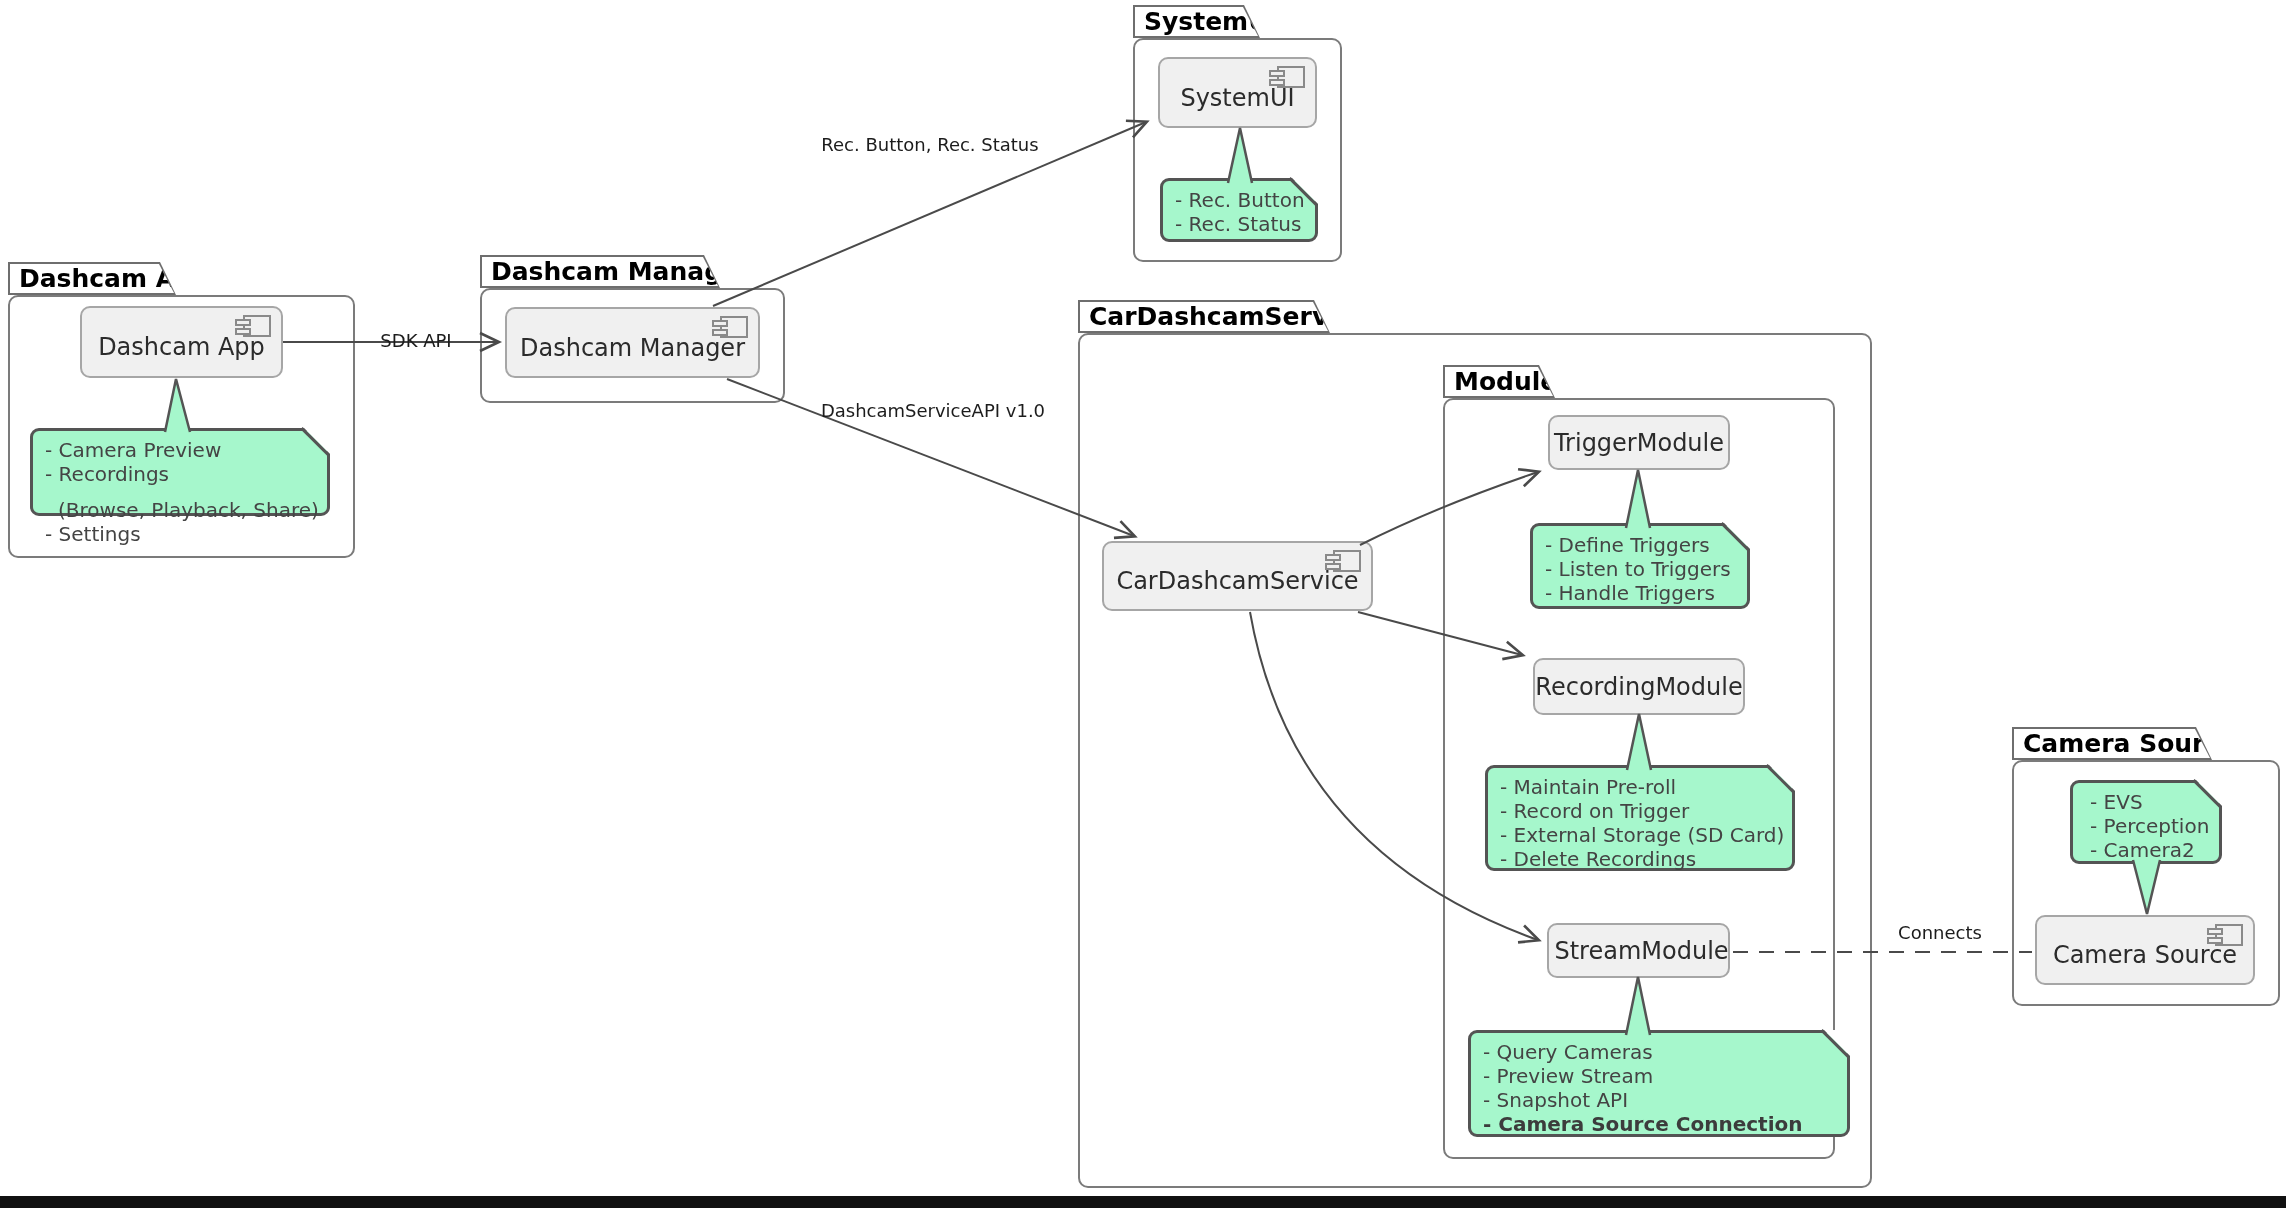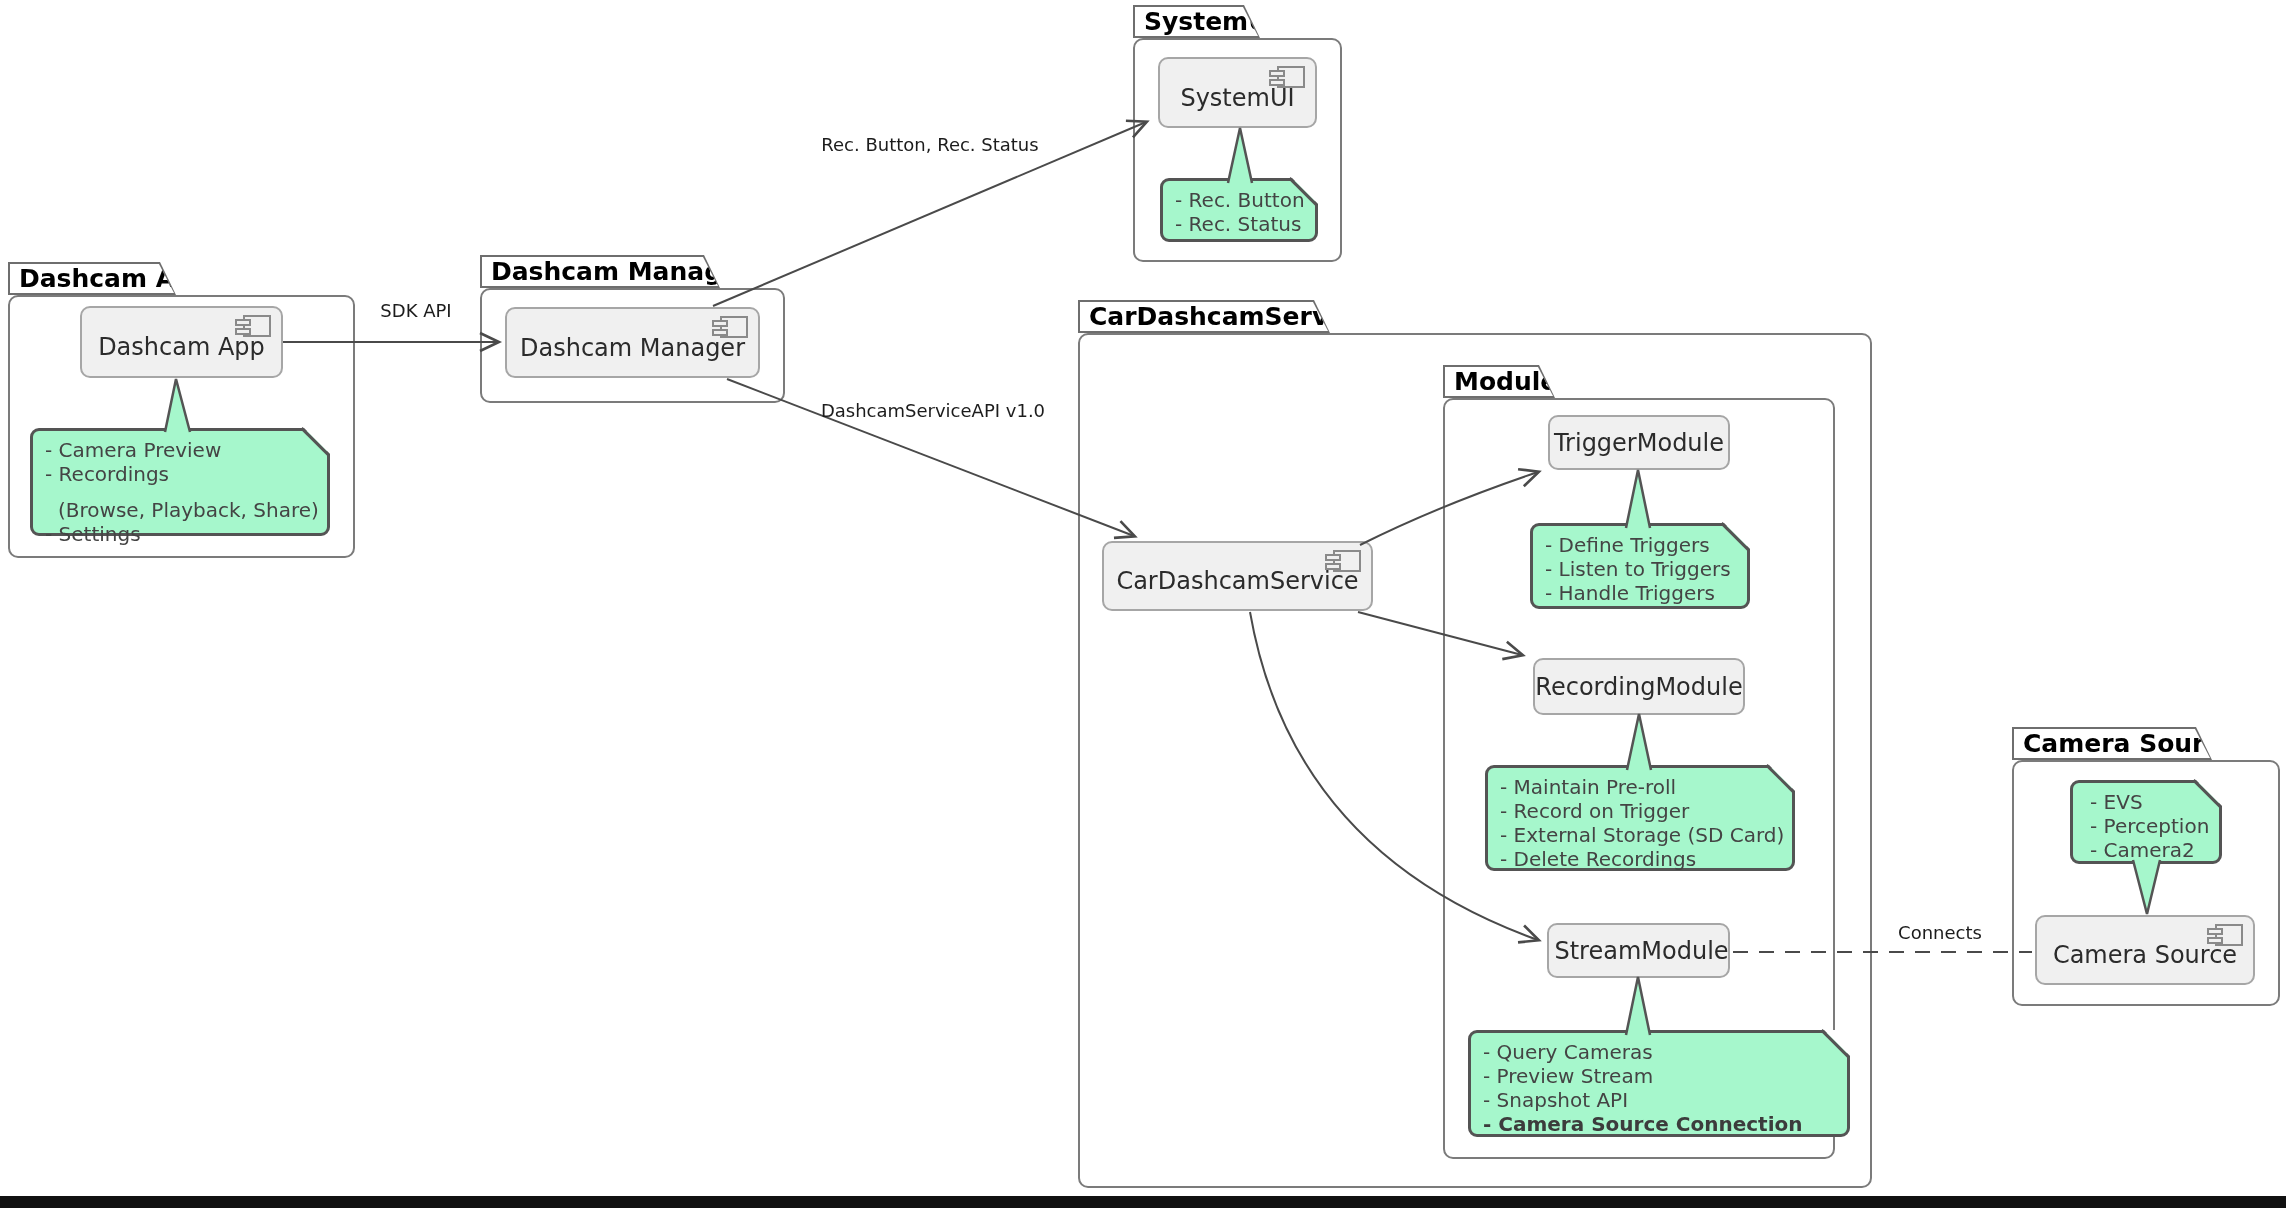--- a/index.html
+++ b/index.html
@@ -152,21 +152,21 @@
 
   <div class="comp" style="left:2035px; top:915px; width:220px; height:70px;">
     <svg class="cicon" width="40" height="30" viewBox="0 0 40 30">
         <rect x="11" y="2" width="26" height="20" fill="#f0f0f0" stroke="#8a8a8a" stroke-width="2"></rect>
         <rect x="3" y="6" width="14" height="5" fill="#f0f0f0" stroke="#8a8a8a" stroke-width="2"></rect>
         <rect x="3" y="15" width="14" height="5" fill="#f0f0f0" stroke="#8a8a8a" stroke-width="2"></rect>
       </svg>
     <span style="margin-top:10px;">Camera Source</span>
   </div>
 
-  <div class="note" style="left:30px; top:428px; width:300px; height:108px;">
+  <div class="note" style="left:30px; top:428px; width:300px; height:88px;">
     <div>- Camera Preview</div>
     <div>- Recordings</div>
     <div class="indent">(Browse, Playback, Share)</div>
     <div>- Settings</div>
   </div>
 
   <div class="note" style="left:1160px; top:178px; width:158px; height:64px;">
     <div>- Rec. Button</div>
     <div>- Rec. Status</div>
   </div>
@@ -190,21 +190,21 @@
     <div>- Snapshot API</div>
     <div class="bold">- Camera Source Connection</div>
   </div>
 
   <div class="note" style="left:2070px; top:780px; width:152px; height:84px;padding-left:17px;">
     <div>- EVS</div>
     <div>- Perception</div>
     <div>- Camera2</div>
   </div>
 
-  <div class="edge-label" style="left:416px; top:300px;">SDK API</div>
+  <div class="edge-label" style="left:416px; top:330px;">SDK API</div>
   <div class="edge-label" style="left:930px; top:134px;">Rec. Button, Rec. Status</div>
   <div class="edge-label" style="left:933px; top:400px;">DashcamServiceAPI v1.0</div>
   <div class="edge-label" style="left:1940px; top:922px;">Connects</div>
 
   <svg class="connector-layer" width="2286" height="1208" viewBox="0 0 2286 1208">
     <defs>
       <marker id="arr" markerWidth="26" markerHeight="22" viewBox="-22 -11 26 22" refX="-1" refY="0" orient="auto" markerUnits="userSpaceOnUse">
         <path d="M-19,-9 L0,0 L-19,9" fill="none" stroke="#4a4a4a" stroke-width="2.6"></path>
       </marker>
     </defs>

